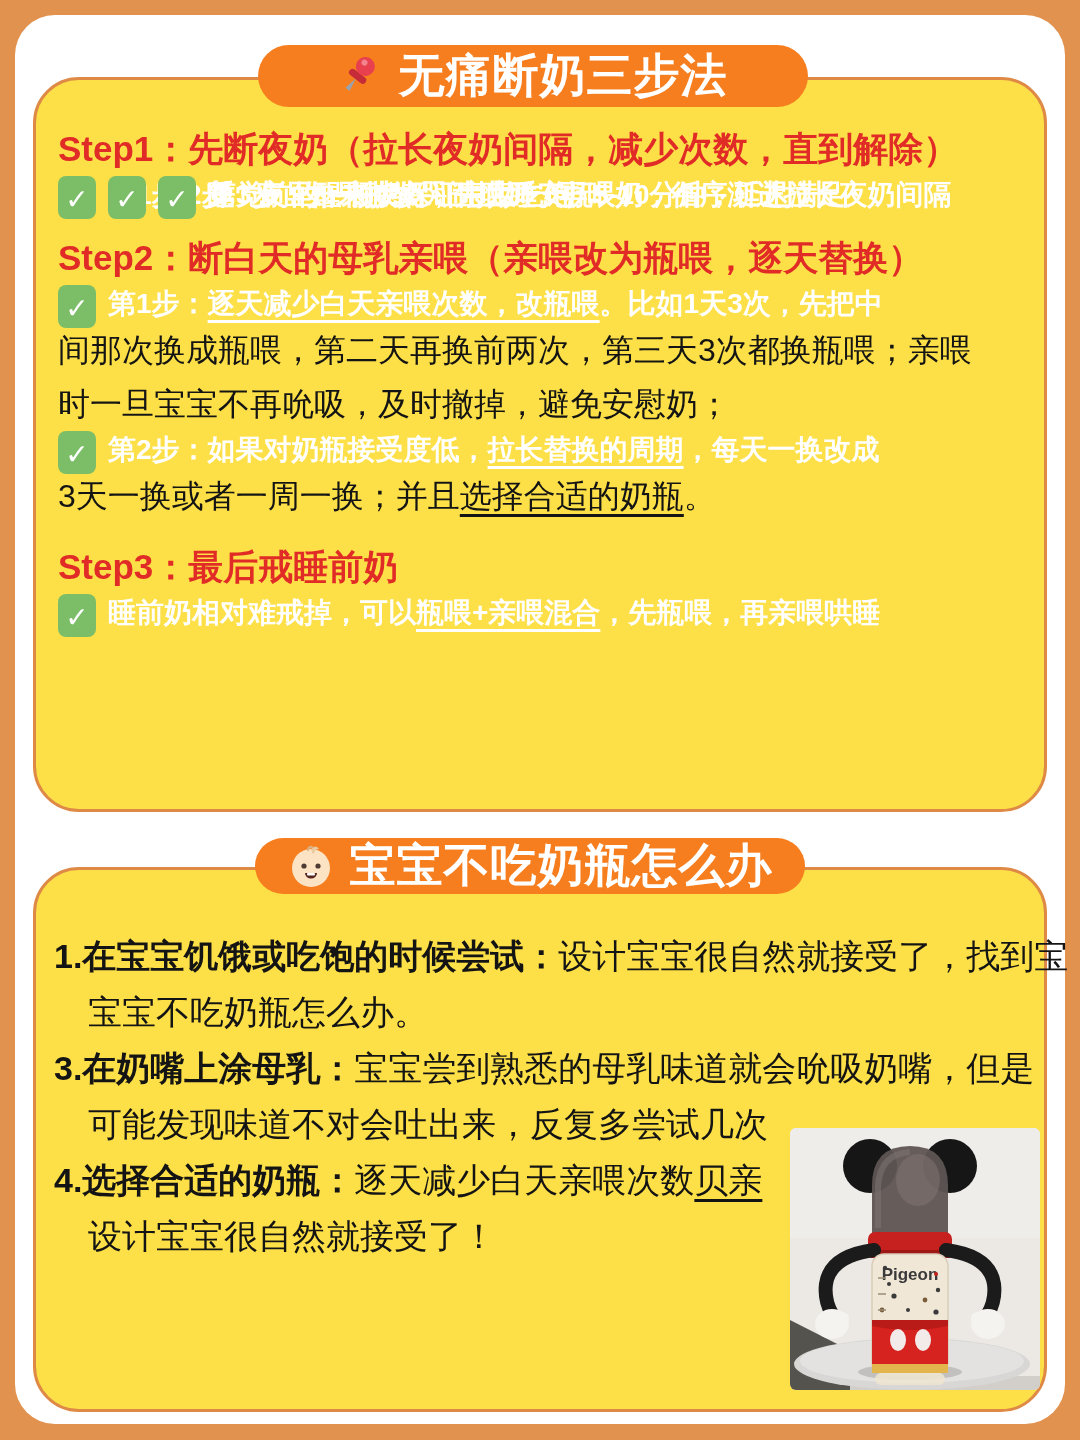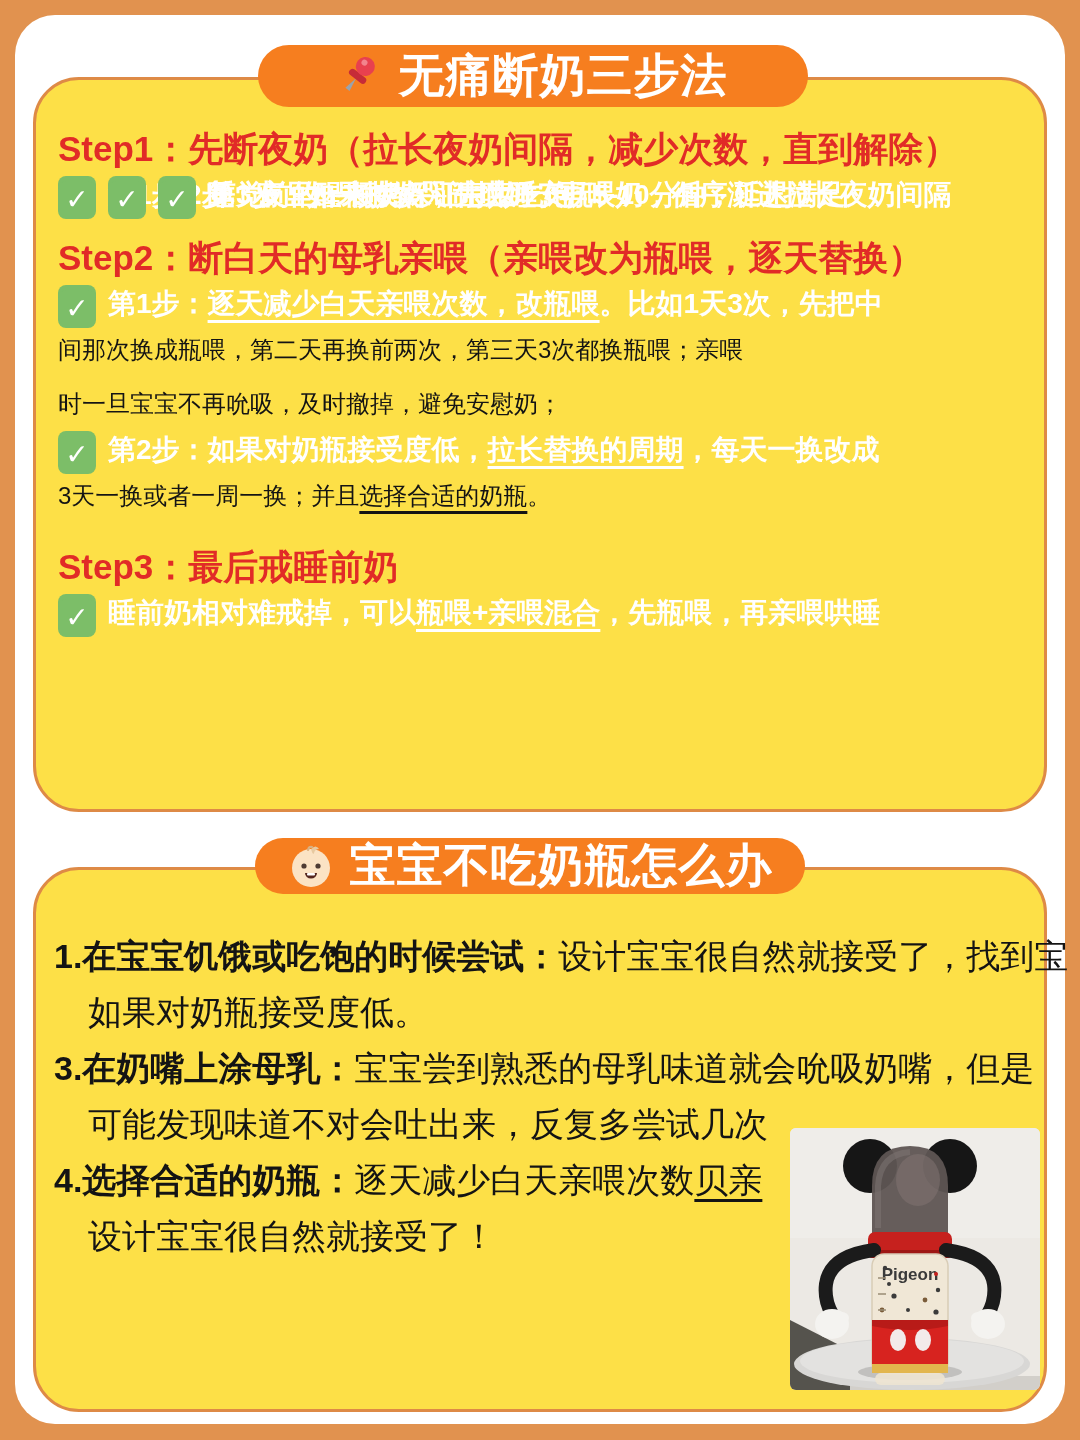--- a/index.html
+++ b/index.html
@@ -25,21 +25,21 @@
     background:#F67E1F;border-radius:34px;
     display:flex;align-items:center;justify-content:center;gap:16px;
     color:#ffffff;font-size:46px;font-weight:bold;z-index:3;
     letter-spacing:1px;
     font-family:Liberation Mono, monospace;
   }
   #pill1{left:243px;top:30px;}
   #pill2{left:240px;top:823px;height:56px;}
   .p-body1{padding:42px 6px 0 22px;}
   .p-body2{padding:58px 6px 0 18px;}
-  .line{font-size:24px;line-height:54px;color:#141414;white-space:nowrap;}
+  .line{font-size:32px;line-height:54px;color:#141414;white-space:nowrap;}
   .line.heading{color:#E12B27;font-weight:bold;margin-top:17px;font-size:35px;}
   .p-body1 .line.heading:first-child{margin-top:0;}
   .iline{font-size:34px;line-height:56px;color:#141414;white-space:nowrap;}
   .iline.cont{padding-left:34px;}
   .num,.lead,.b{font-weight:bold;}
   .u{text-decoration:underline;text-decoration-thickness:2.5px;text-underline-offset:7px;}
   .check{
     display:inline-block;width:38px;height:38px;background:#7CBE68;
     border-radius:8px;color:#fff;font-size:28px;line-height:38px;
     text-align:center;font-weight:bold;margin-right:12px;vertical-align:-5px;
@@ -65,21 +65,21 @@
         <circle cx="22" cy="11" r="9.5" fill="#e8404f"></circle>
         <circle cx="19" cy="8.5" r="3" fill="#f2848d"></circle>
       </g>
     </svg>
     <span>无痛断奶三步法</span>
   </div>
 
   <div class="panel" id="panel2">
     <div class="p-body2">
         <div class="iline"><span class="num">1.</span><span class="lead">在宝宝饥饿或吃饱的时候尝试：</span><span>设计宝宝很自然就接受了，找到宝</span></div>
-        <div class="iline cont"><span>如果对奶瓶接受度低。</span></div>
+        <div class="iline cont"><span>宝宝不吃奶瓶怎么办。</span></div>
         <div class="iline"><span class="num">3.</span><span class="lead">在奶嘴上涂母乳：</span><span>宝宝尝到熟悉的母乳味道就会吮吸奶嘴，但是</span></div>
         <div class="iline cont"><span>可能发现味道不对会吐出来，反复多尝试几次</span></div>
         <div class="iline"><span class="num">4.</span><span class="lead">选择合适的奶瓶：</span><span>逐天减少白天亲喂次数</span><span class="u">贝亲</span></div>
         <div class="iline cont"><span>设计宝宝很自然就接受了！</span></div>
       </div>
   </div>
   <div class="pill" id="pill2">
     <svg width="46" height="46" viewBox="0 0 46 46">
       <circle cx="23" cy="25" r="19" fill="#FBE3C4"></circle>
       <path d="M23 6 q 5 -5 8 0 q -4 0 -5 4 q -1 3 -3 -4z" fill="#E8C9A0"></path>

